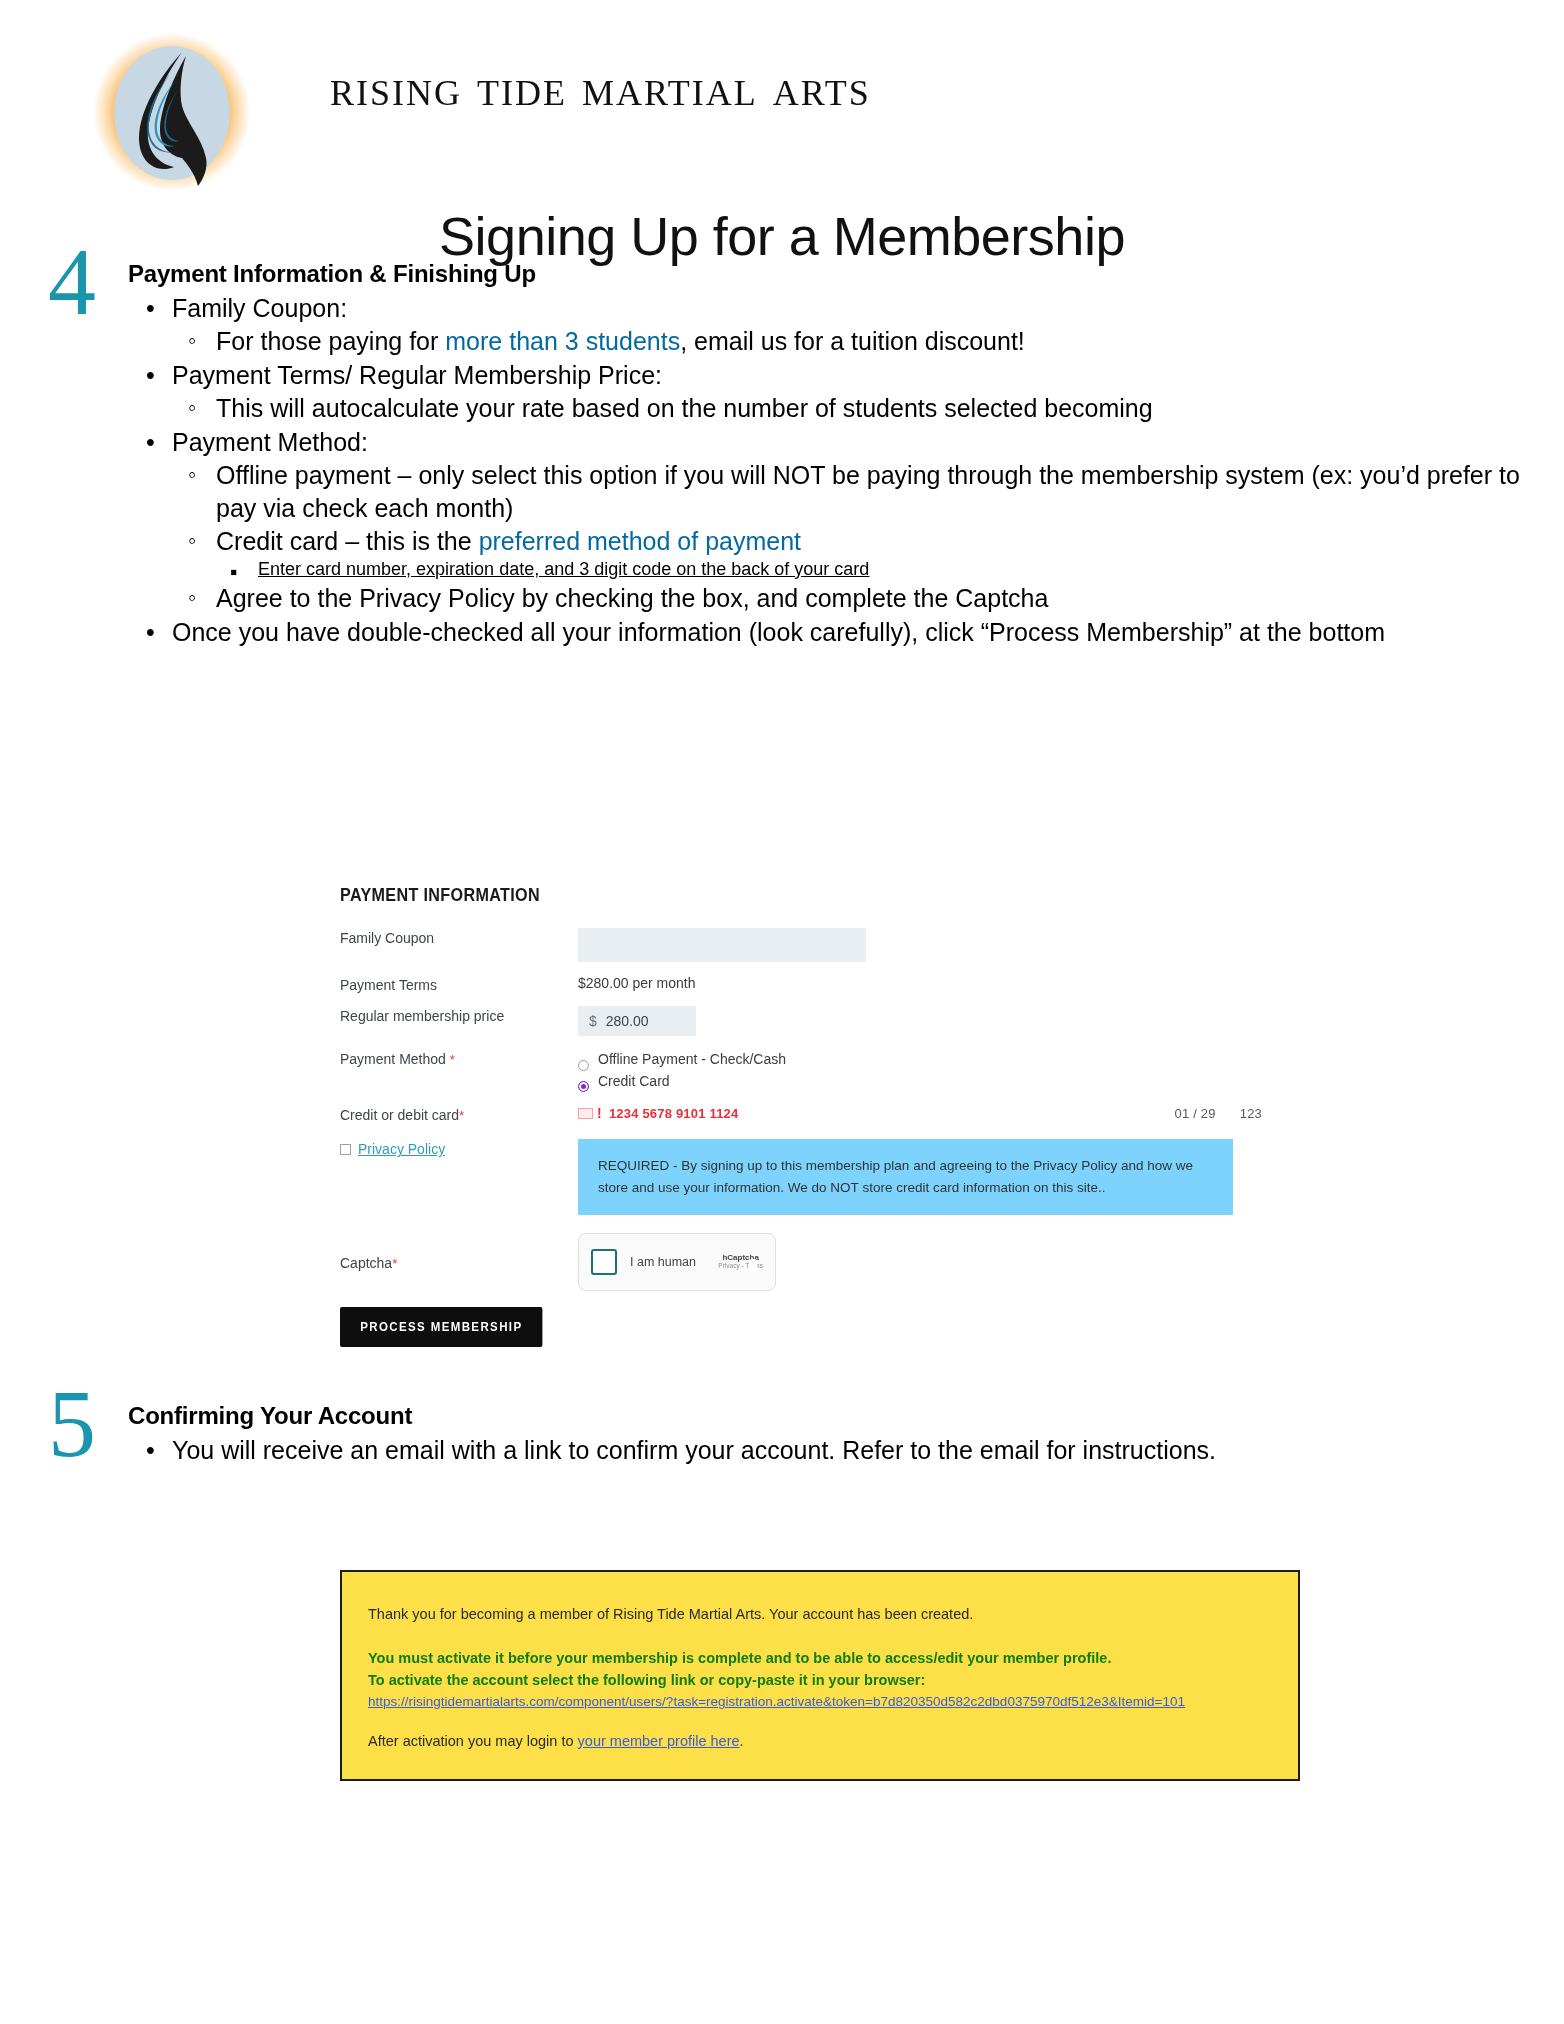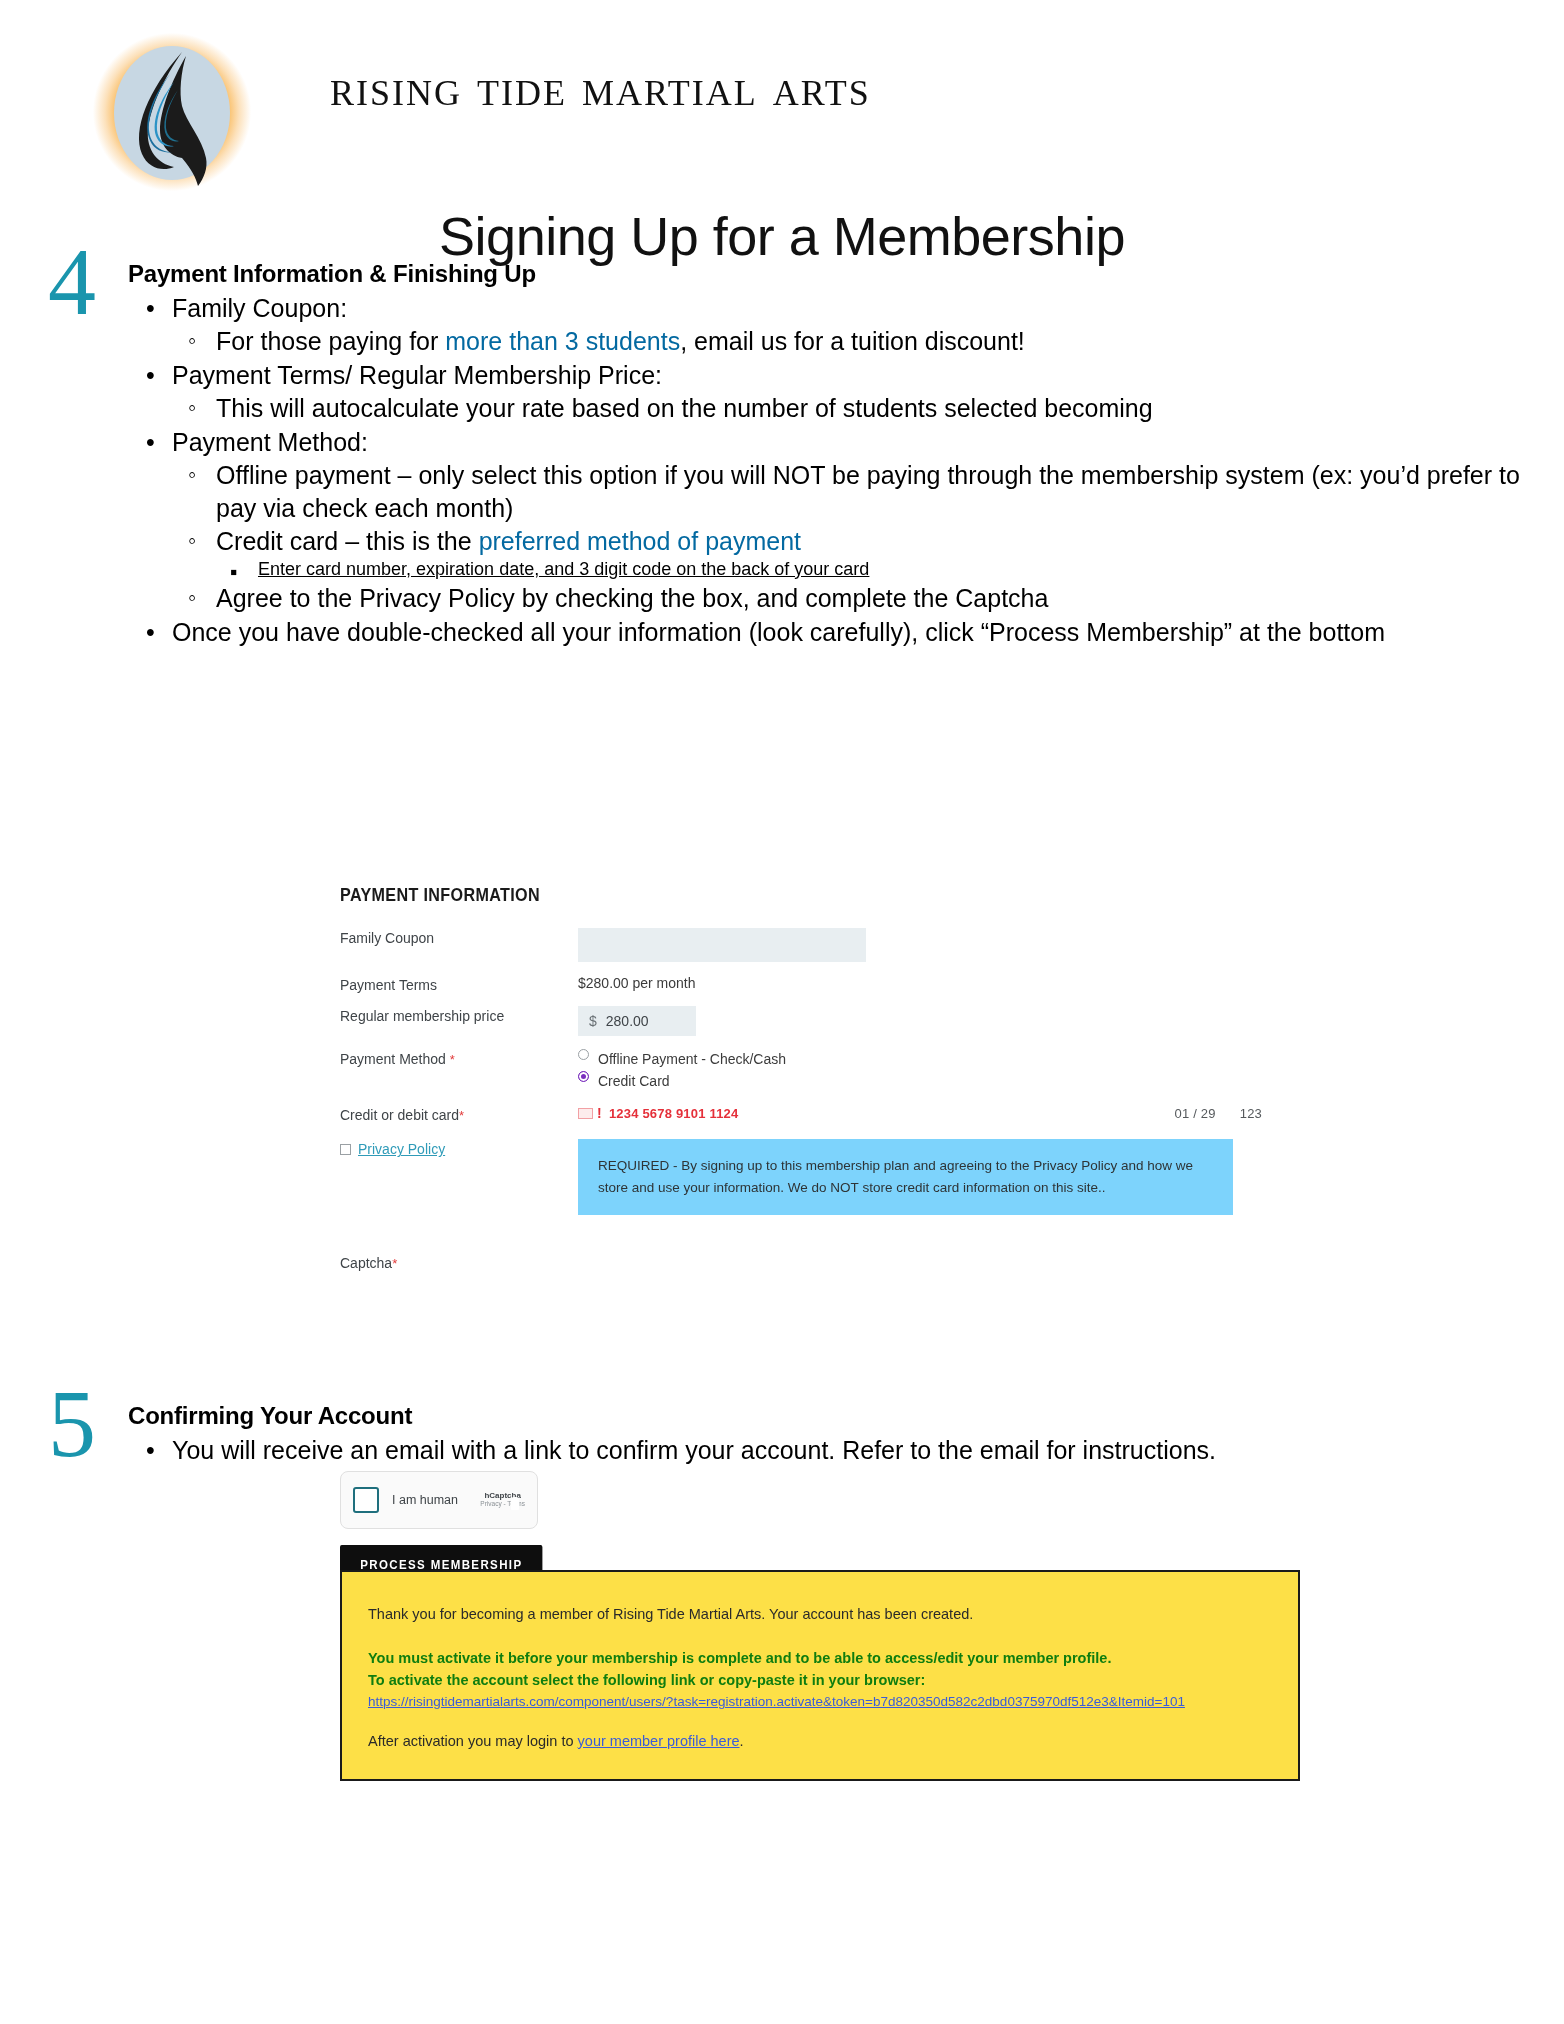--- a/index.html
+++ b/index.html
@@ -185,21 +185,21 @@
     height: 30px;
     background: #e8eef1;
     display: flex;
     align-items: center;
     font-size: 14px;
     color: #3f4448;
   }
   .input-price .cur { padding: 0 9px 0 11px; color: #6a7175; }
   .radio-line {
     display: flex;
-    align-items: flex-start;
+    align-items: flex-end;
     gap: 9px;
     font-size: 14px;
     line-height: 1.55;
   }
   .radio {
     width: 11px; height: 11px;
     border-radius: 50%;
     border: 1px solid #9aa0a4;
     background: #fff;
     flex: 0 0 11px;
@@ -483,21 +483,21 @@
       <span class="pp-line">
         <span class="chk"></span>
         <span class="pp-link">Privacy Policy</span>
       </span>
     </div>
     <div class="fvalue">
       <div class="notice">REQUIRED - By signing up to this membership plan and agreeing to the Privacy Policy and how we store and use your information. We do NOT store credit card information on this site..</div>
     </div>
   </div>
 
-  <div class="frow" style="margin-bottom:14px;flex-direction:column;">
+  <div class="frow" style="margin-bottom:14px;">
     <div class="flabel" style="padding-top:22px;">
       <span>Captcha</span><span class="req">*</span>
     </div>
     <div class="fvalue">
       <div class="captcha-box">
         <span class="captcha-chk"></span>
         <span class="captcha-label">I am human</span>
         <span class="hcap">
           <span class="hcap-logo"></span>
           <div class="hcap-name">hCaptcha</div>

